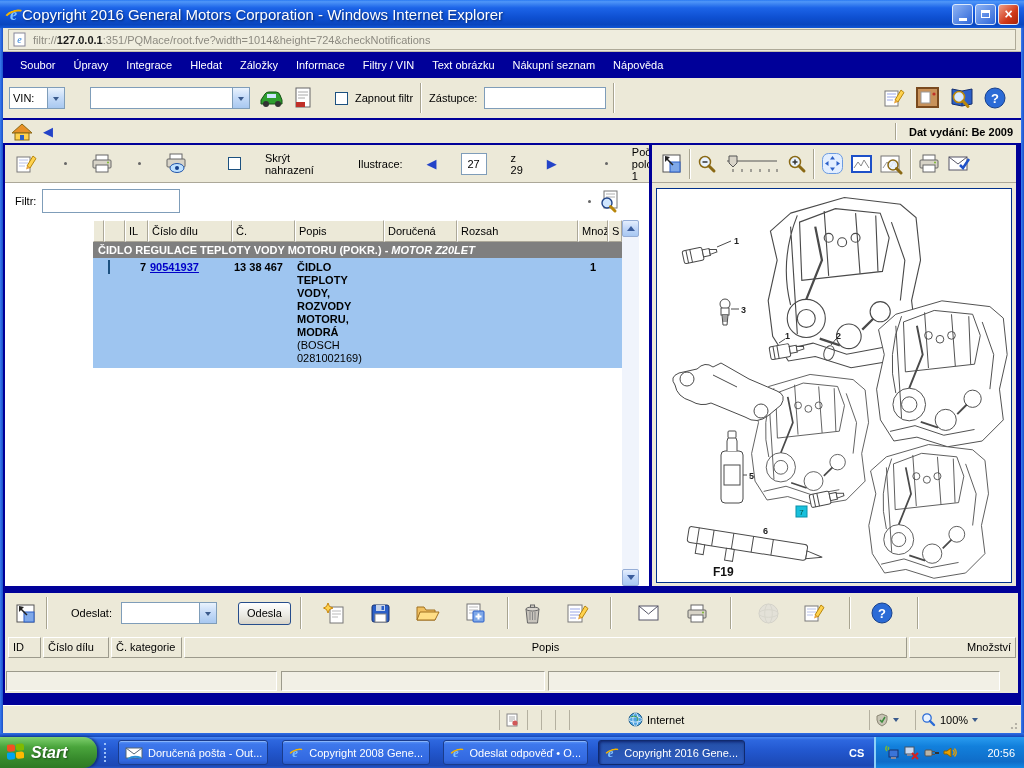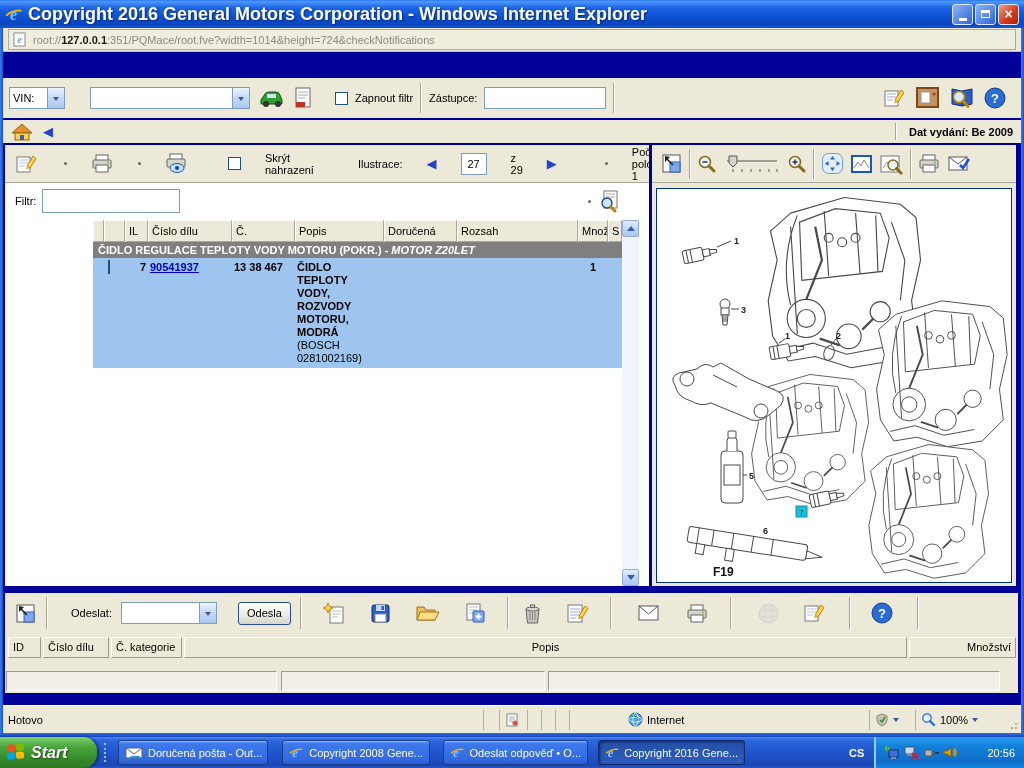--- a/index.html
+++ b/index.html
@@ -2,21 +2,21 @@
 <html><head>
 <meta charset="utf-8">
 <style>
 html,body{margin:0;padding:0}
 body{font-family:"Liberation Sans",sans-serif;font-size:11px;color:#000}
 #screen{position:relative;width:1024px;height:768px;overflow:hidden;background:#ECE9D8}
 
 #titlebar{position:absolute;left:0;top:0;width:1024px;height:28px;box-sizing:border-box;
  background:linear-gradient(180deg,#2979F2 0%,#4F96F8 6%,#1C64E8 28%,#0E50D2 62%,#0A46BE 88%,#1258D8 100%);
  display:flex;align-items:center;padding:0 5px}
-.t-title{color:#fff;font-weight:bold;font-size:18px;text-shadow:1px 1px 2px #082A6E;margin-left:6px;flex:1;white-space:nowrap;overflow:hidden}
+.t-title{color:#fff;font-weight:normal;font-size:15px;text-shadow:1px 1px 2px #082A6E;margin-left:0;flex:1;white-space:nowrap;overflow:hidden}
 .t-btns{display:flex;gap:2px}
 .t-btn{width:21px;height:21px;border-radius:3px;border:1px solid #DCE9FC;box-sizing:border-box;display:flex;align-items:center;justify-content:center}
 .t-min,.t-max{background:linear-gradient(135deg,#8FB4F4,#2E66D8)}
 .t-close{background:linear-gradient(135deg,#F0A088,#D03818 60%,#A82408)}
 .g-min{width:8px;height:3px;background:#fff;margin-top:10px}
 .g-max{width:9px;height:8px;border:1px solid #fff;border-top-width:3px;box-sizing:border-box}
 .g-close{color:#fff;font-weight:bold;font-size:14px;line-height:1}
 #frame-l,#frame-r{position:absolute;top:28px;width:3px;height:705px;background:linear-gradient(90deg,#3A7CF0,#1A50C8)}
 #frame-l{left:0}#frame-r{left:1021px}
 #frame-b{position:absolute;left:0;top:733px;width:1024px;height:4px;background:linear-gradient(180deg,#2E6EE8,#1648B8)}
@@ -116,30 +116,42 @@
         </span>
     </span>
   </div>
 
   <div id="addressbar">
     <div class="addr-box">
       <svg class="ico" width="14" height="15">
           <rect x="1" y="1" width="11" height="13" fill="#fff" stroke="#889"></rect>
           <text x="6.5" y="11" text-anchor="middle" font-size="10" font-style="italic" fill="#2B7FD6" font-family="Liberation Serif,serif">e</text>
         </svg>
-      <span class="url"><span>root://</span><b>127.0.0.1</b><span>:351/PQMace/root.fve?width=1014&amp;height=724&amp;checkNotifications</span></span>
+      <span class="url"><span>filtr://</span><b>127.0.0.1</b><span>:351/PQMace/root.fve?width=1014&amp;height=724&amp;checkNotifications</span></span>
     </div>
   </div>
 
   <div id="frame-l"></div>
   <div id="frame-r"></div>
   <div id="frame-b"></div>
 
   <div id="page">
 
+    <div id="menubar">
+      <span class="mi">Soubor</span>
+      <span class="mi">Úpravy</span>
+      <span class="mi">Integrace</span>
+      <span class="mi">Hledat</span>
+      <span class="mi">Záložky</span>
+      <span class="mi">Informace</span>
+      <span class="mi">Filtry / VIN</span>
+      <span class="mi">Text obrázku</span>
+      <span class="mi">Nákupní seznam</span>
+      <span class="mi">Nápověda</span>
+    </div>
 
     <div id="toolbar">
       <div class="combo" style="width:56px">
         <span class="cv">VIN:</span>
         <span class="combo-btn">
             <span class="arr-d"></span>
           </span>
       </div>
       <div class="combo" style="width:160px;margin-left:18px">
         <span class="cv"></span>
@@ -530,21 +542,20 @@
       <span class="bp-h" style="left:106px;width:71px">Č. kategorie</span>
       <span class="bp-h" style="left:179px;width:723px;text-align:center">Popis</span>
       <span class="bp-h" style="left:904px;width:107px;text-align:right">Množství</span>
       <span class="trough" style="left:1px;width:271px"></span>
       <span class="trough" style="left:276px;width:264px"></span>
       <span class="trough" style="left:543px;width:452px"></span>
     </div>
   </div>
 
   <div id="statusbar">
-    <span class="sp">Hotovo</span>
     <span class="sp" style="width:16px"></span>
     <span class="sp" style="width:28px">
       <svg class="ico" width="14" height="14">
           <rect x="2" y="1" width="10" height="12" fill="#fff" stroke="#888"></rect>
           <path d="M4 4h6M4 6h6M4 8h4" stroke="#AAA"></path>
           <circle cx="10" cy="10" r="2.6" fill="#D05858"></circle>
         </svg>
     </span>
     <span class="sp" style="width:14px"></span>
     <span class="sp" style="width:14px"></span>

